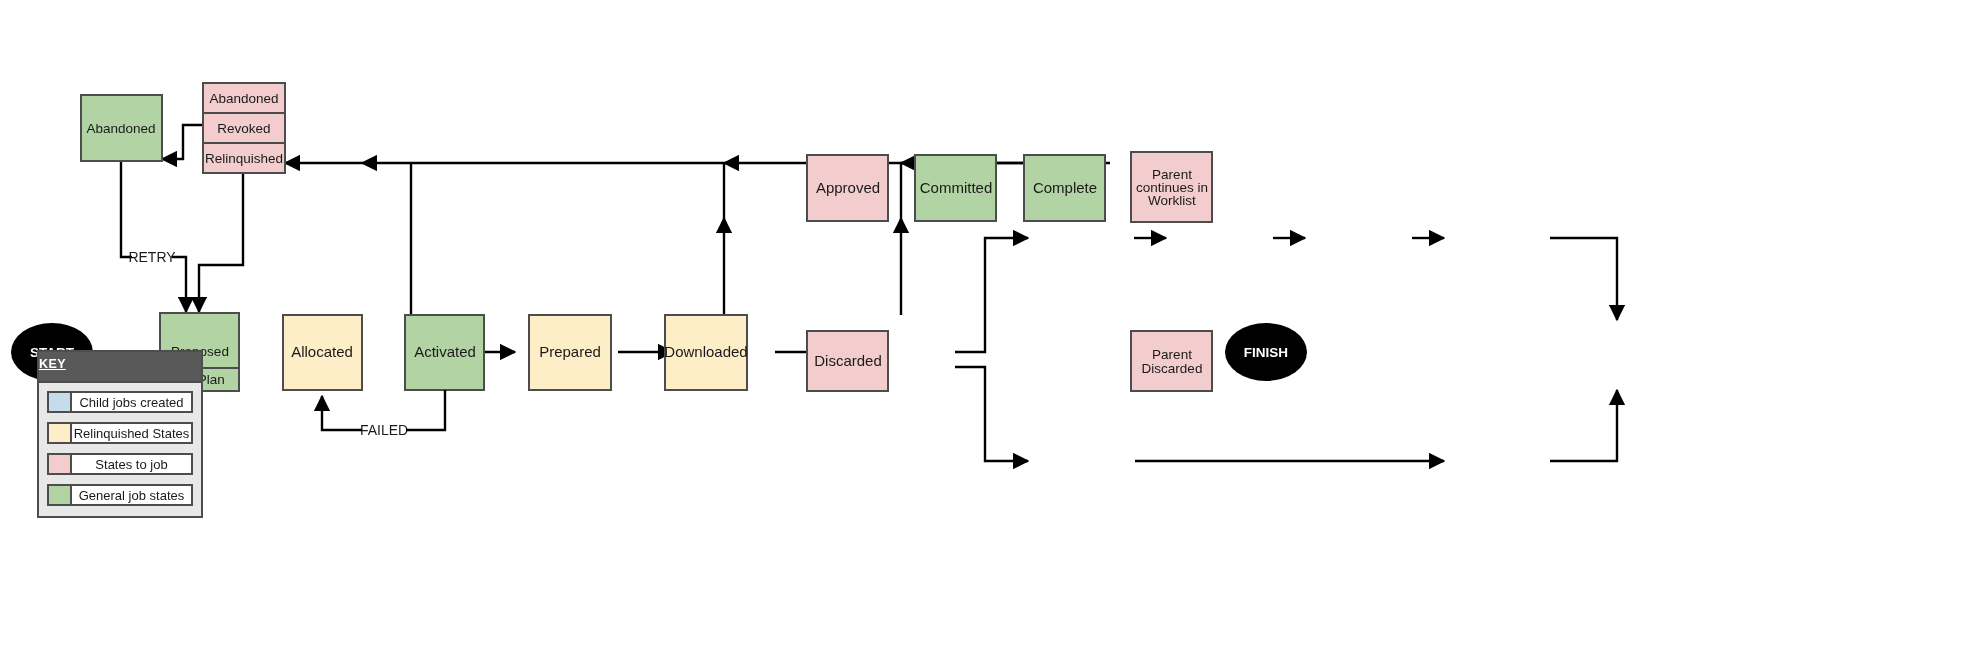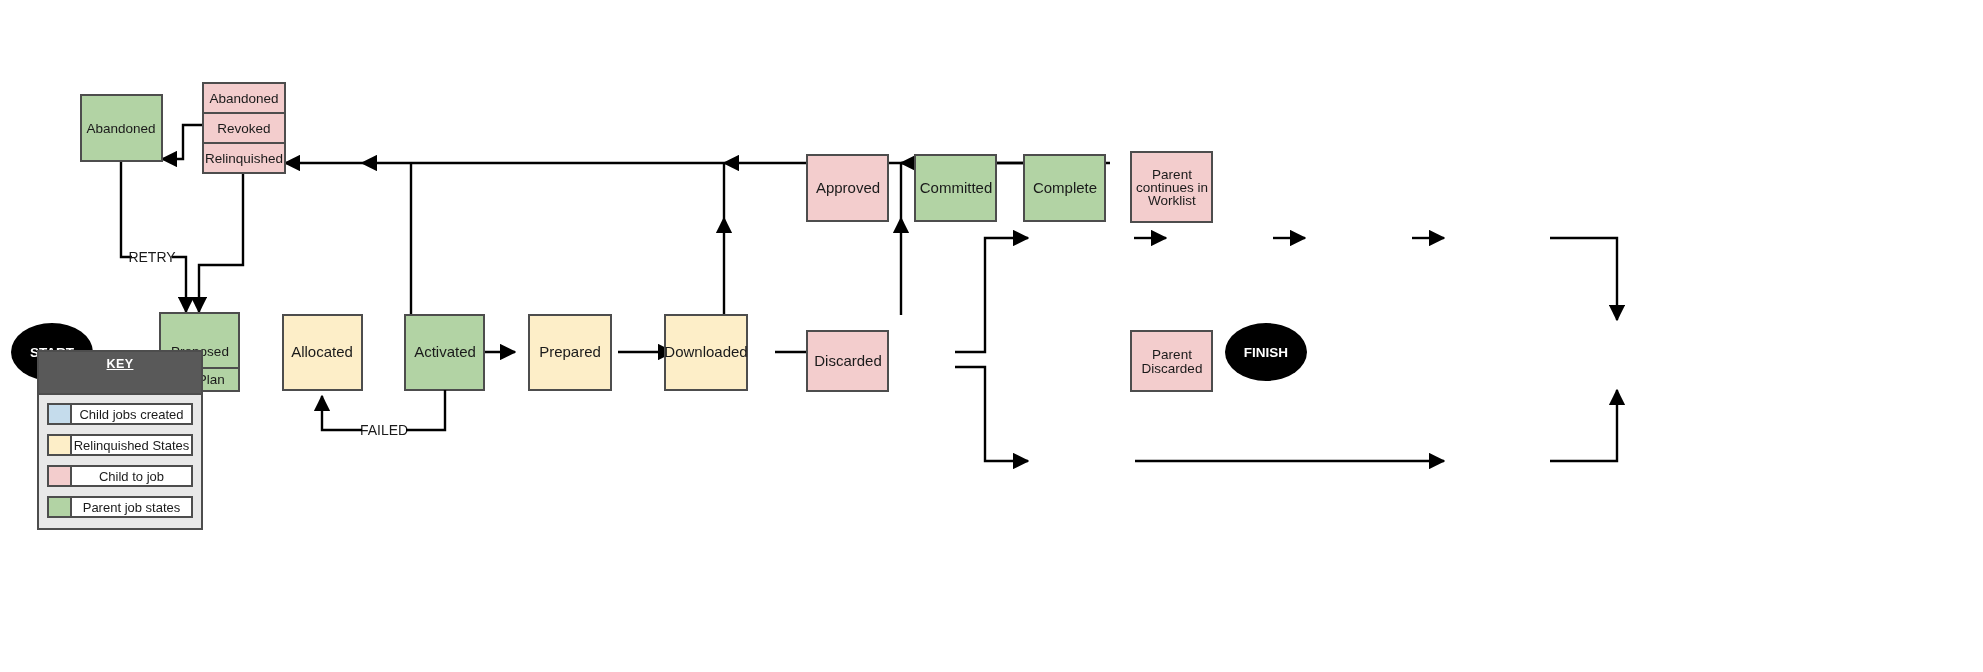--- a/index.html
+++ b/index.html
@@ -80,22 +80,21 @@
     width: 166px;
     border: 2px solid #4d4d4d;
     background: #e8e8e8;
     box-sizing: border-box;
   }
   .key-header {
     background: #595959;
     color: #ffffff;
     font-size: 12.5px;
     font-weight: bold;
-    text-align: center;
-    padding: 5px 0 22px 0;
+    padding: 5px 0 10px 0;
     border-bottom: 2px solid #4d4d4d;
     letter-spacing: 0.4px;
   }
   .key-header span { text-decoration: underline; }
   .key-list {
     padding: 8px 8px 10px 8px;
     display: flex;
     flex-direction: column;
     gap: 9px;
   }
@@ -308,24 +307,24 @@
         <div class="key-label">Child jobs created</div>
       </div>
 
       <div class="key-row">
         <div class="key-swatch sw-yellow"></div>
         <div class="key-label">Relinquished States</div>
       </div>
 
       <div class="key-row">
         <div class="key-swatch sw-pink"></div>
-        <div class="key-label">Child to job</div>
+        <div class="key-label">States to job</div>
       </div>
 
       <div class="key-row">
         <div class="key-swatch sw-green"></div>
-        <div class="key-label">Parent job states</div>
+        <div class="key-label">General job states</div>
       </div>
 
     </div>
   </div>
 
 </div>
 
 </body></html>

